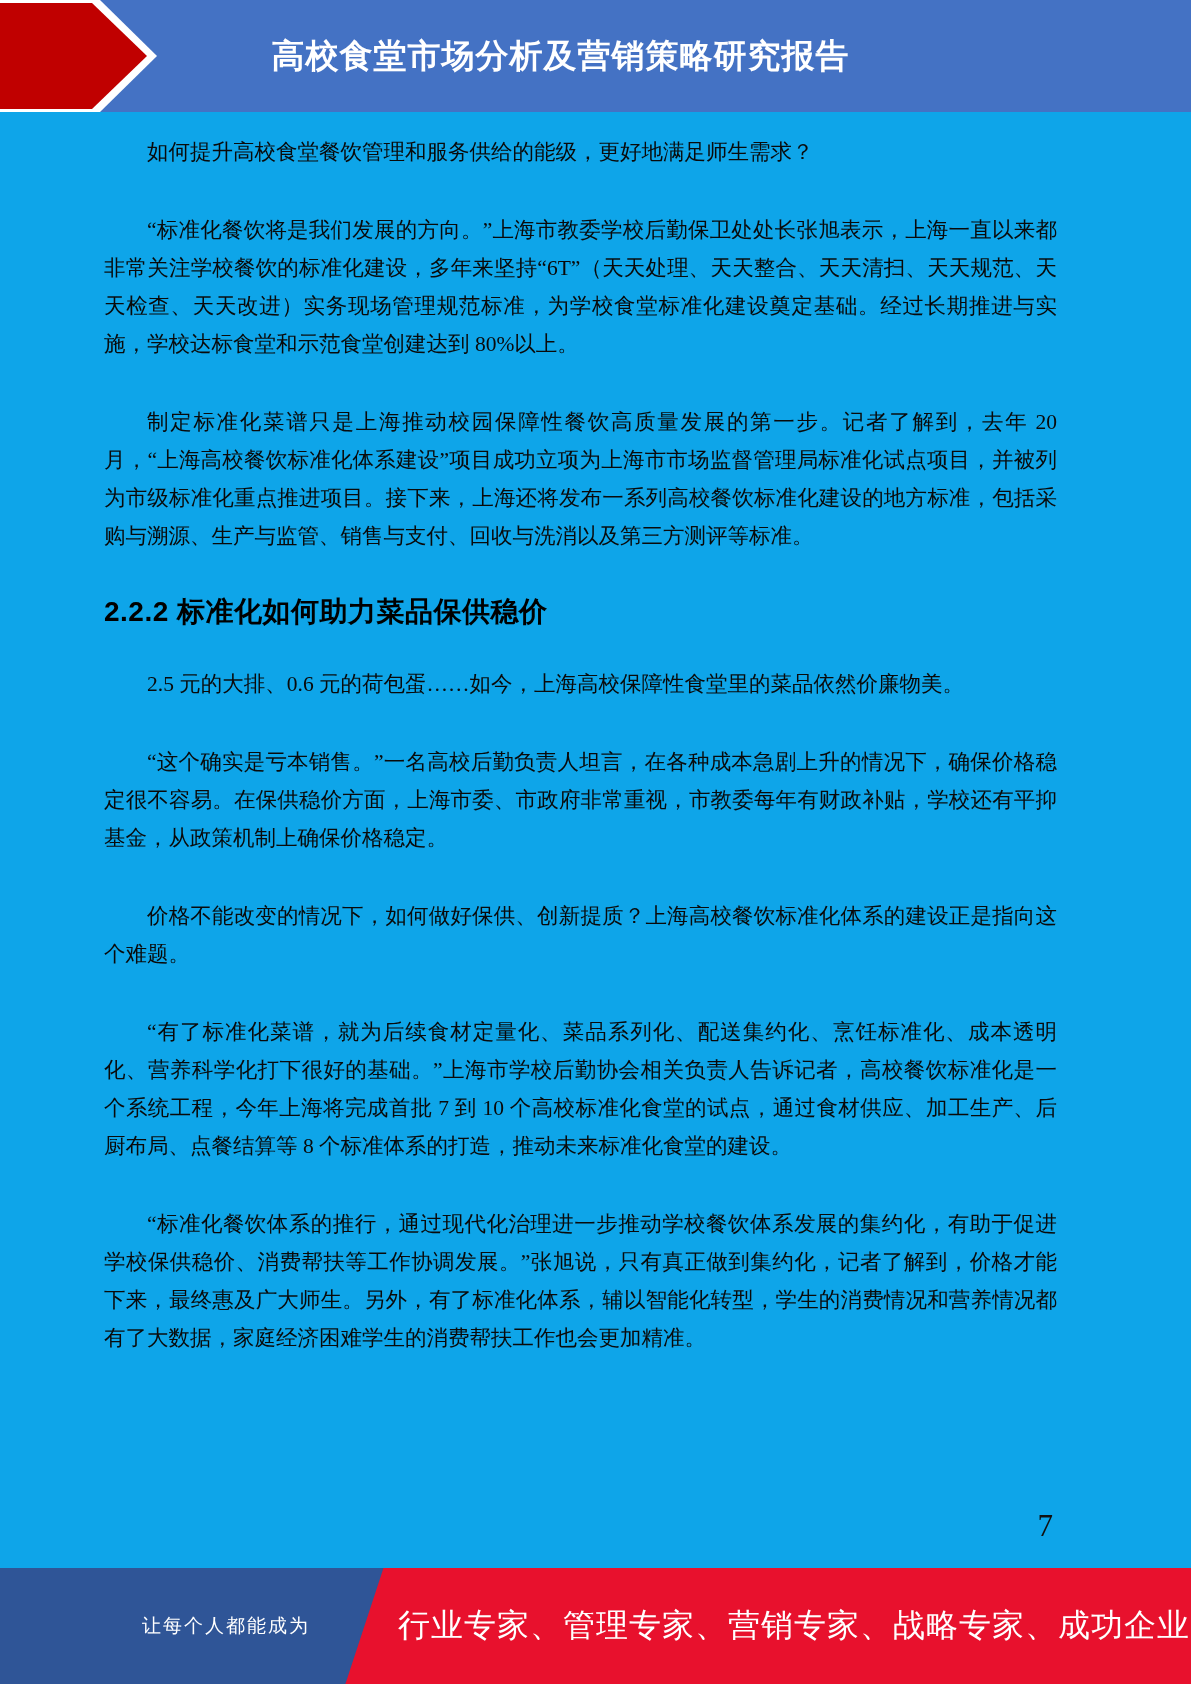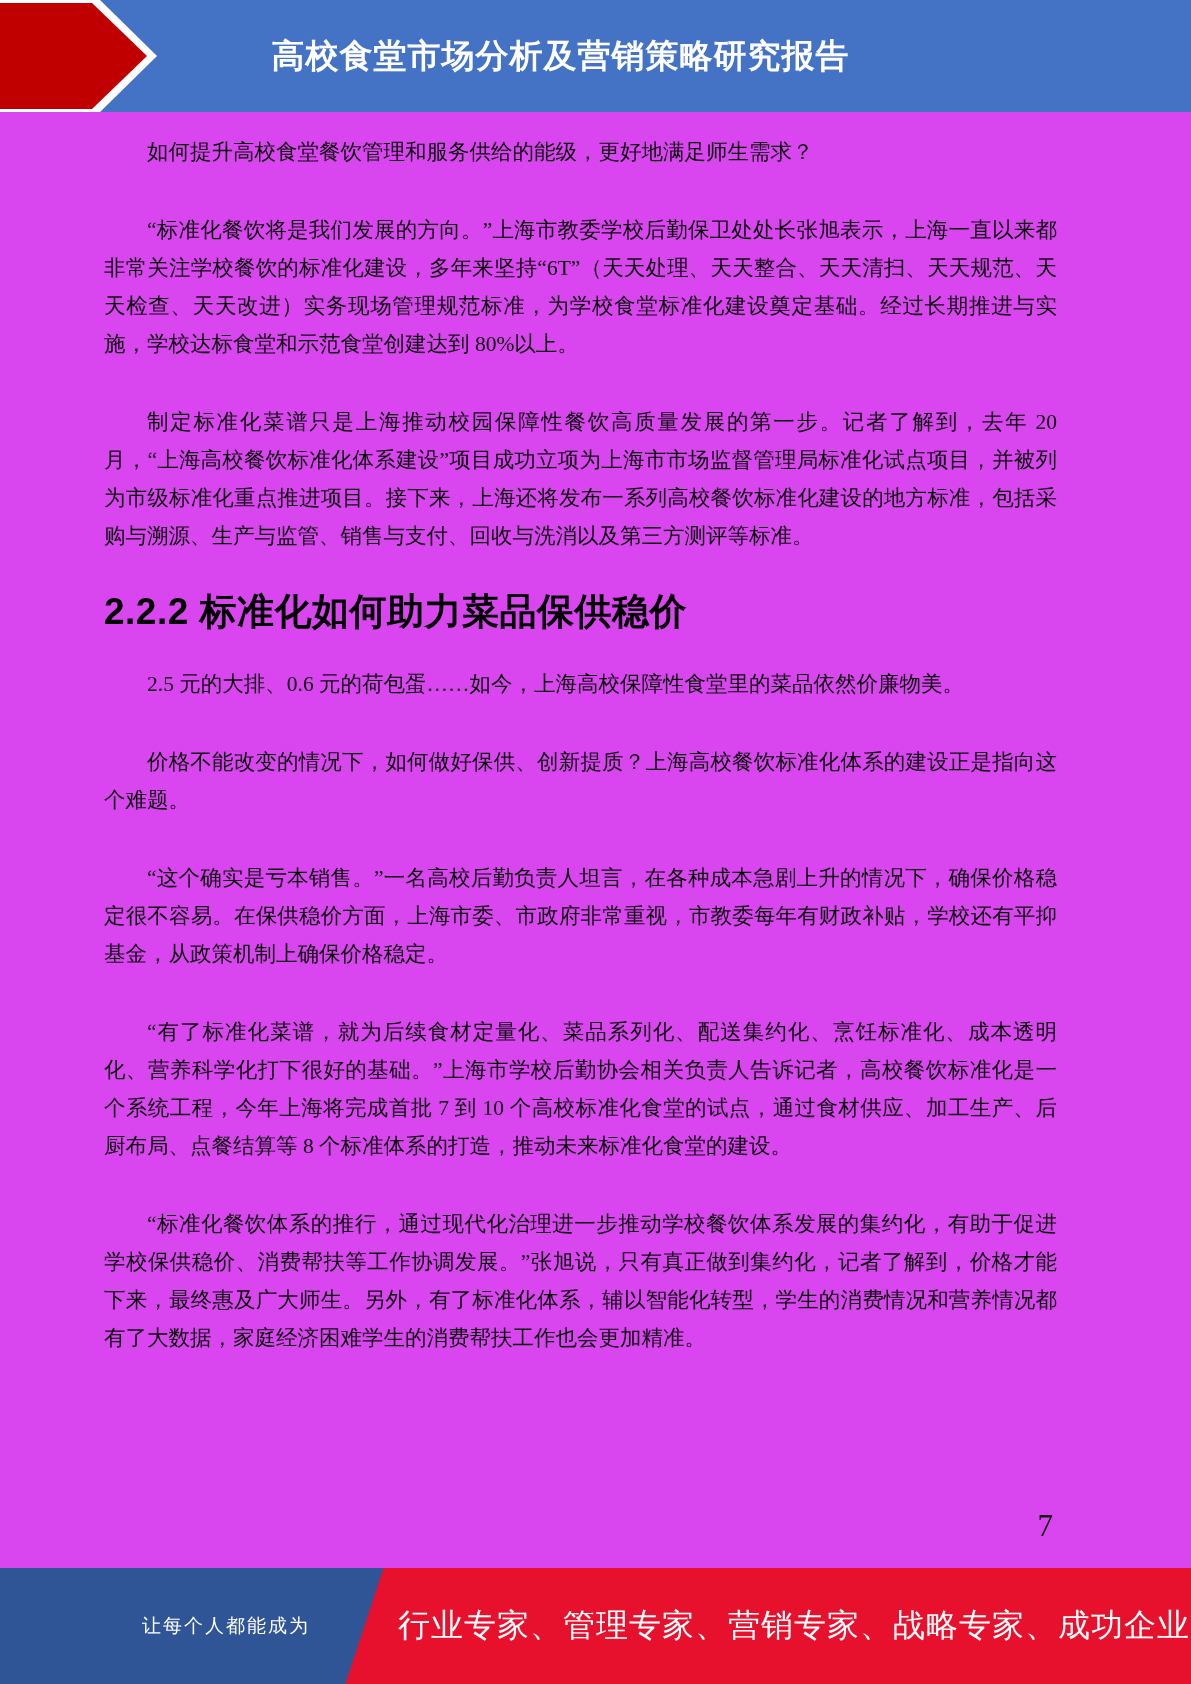--- a/index.html
+++ b/index.html
@@ -1,20 +1,20 @@
 <!DOCTYPE html>
 <html style="--header-blue: #4472C4; --arrow-red: #C00000; --footer-blue: #2F5597; --footer-red: #E8112D;"><head>
 <meta charset="utf-8">
 <style>
   html,body { margin:0; padding:0; background:#e9e9e9; }
   .page {
     position:relative;
     width:1191px; height:1684px;
     margin:0 auto;
-    background:#d946ef;
+    background:#0ea5e9;
     overflow:hidden;
     font-family:"Liberation Serif","DejaVu Serif",serif;
     color:#0a0a0a;
   }
 
   
   .banner {
     position:relative;
     height:112px;
     background:var(--header-blue,#4472C4);
@@ -44,21 +44,21 @@
     margin:0 0 40px 0;
     font-size:21.5px;
     line-height:38px;
     text-align:justify;
     text-indent:2em;
   }
   .section-heading {
     margin:0 0 36px 0;
     font-family:"Liberation Sans","DejaVu Sans",sans-serif;
     font-weight:bold;
-    font-size:37px;
+    font-size:28px;
     line-height:34px;
     color:#000000;
     text-indent:0;
     letter-spacing:0.5px;
   }
 
   
   .page-number {
     position:absolute;
     left:0; top:1508px;
@@ -115,22 +115,22 @@
     </svg>
     <h1 class="report-title">高校食堂市场分析及营销策略研究报告</h1>
   </header>
 
   <main class="content" id="content-blocks">
       <p class="para">如何提升高校食堂餐饮管理和服务供给的能级，更好地满足师生需求？</p>
       <p class="para">“标准化餐饮将是我们发展的方向。”上海市教委学校后勤保卫处处长张旭表示，上海一直以来都非常关注学校餐饮的标准化建设，多年来坚持“6T”（天天处理、天天整合、天天清扫、天天规范、天天检查、天天改进）实务现场管理规范标准，为学校食堂标准化建设奠定基础。经过长期推进与实施，学校达标食堂和示范食堂创建达到 80%以上。</p>
       <p class="para">制定标准化菜谱只是上海推动校园保障性餐饮高质量发展的第一步。记者了解到，去年 20 月，“上海高校餐饮标准化体系建设”项目成功立项为上海市市场监督管理局标准化试点项目，并被列为市级标准化重点推进项目。接下来，上海还将发布一系列高校餐饮标准化建设的地方标准，包括采购与溯源、生产与监管、销售与支付、回收与洗消以及第三方测评等标准。</p>
       <h2 class="section-heading">2.2.2 标准化如何助力菜品保供稳价</h2>
       <p class="para">2.5 元的大排、0.6 元的荷包蛋……如今，上海高校保障性食堂里的菜品依然价廉物美。</p>
+      <p class="para">“这个确实是亏本销售。”一名高校后勤负责人坦言，在各种成本急剧上升的情况下，确保价格稳定很不容易。在保供稳价方面，上海市委、市政府非常重视，市教委每年有财政补贴，学校还有平抑基金，从政策机制上确保价格稳定。</p>
       <p class="para">价格不能改变的情况下，如何做好保供、创新提质？上海高校餐饮标准化体系的建设正是指向这个难题。</p>
-      <p class="para">“这个确实是亏本销售。”一名高校后勤负责人坦言，在各种成本急剧上升的情况下，确保价格稳定很不容易。在保供稳价方面，上海市委、市政府非常重视，市教委每年有财政补贴，学校还有平抑基金，从政策机制上确保价格稳定。</p>
       <p class="para">“有了标准化菜谱，就为后续食材定量化、菜品系列化、配送集约化、烹饪标准化、成本透明化、营养科学化打下很好的基础。”上海市学校后勤协会相关负责人告诉记者，高校餐饮标准化是一个系统工程，今年上海将完成首批 7 到 10 个高校标准化食堂的试点，通过食材供应、加工生产、后厨布局、点餐结算等 8 个标准体系的打造，推动未来标准化食堂的建设。</p>
       <p class="para">“标准化餐饮体系的推行，通过现代化治理进一步推动学校餐饮体系发展的集约化，有助于促进学校保供稳价、消费帮扶等工作协调发展。”张旭说，只有真正做到集约化，记者了解到，价格才能下来，最终惠及广大师生。另外，有了标准化体系，辅以智能化转型，学生的消费情况和营养情况都有了大数据，家庭经济困难学生的消费帮扶工作也会更加精准。</p>
     </main>
 
   <div class="page-number">7</div>
 
   <footer class="footer">
     <div class="footer-red-band"></div>
     <span class="footer-slogan-left">让每个人都能成为</span>
     <span class="footer-slogan-right">行业专家、管理专家、营销专家、战略专家、成功企业家……</span>

